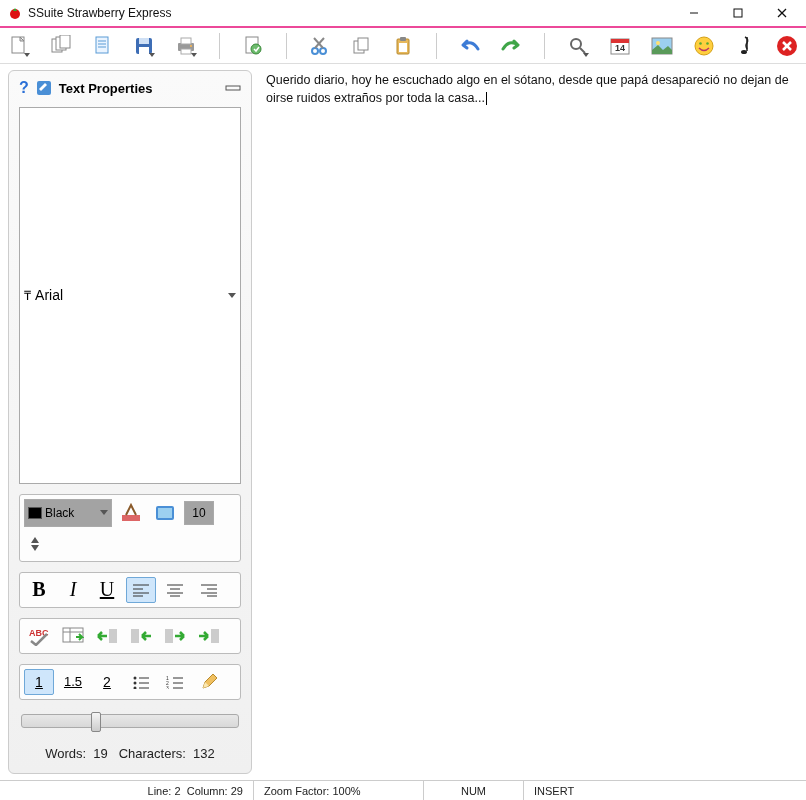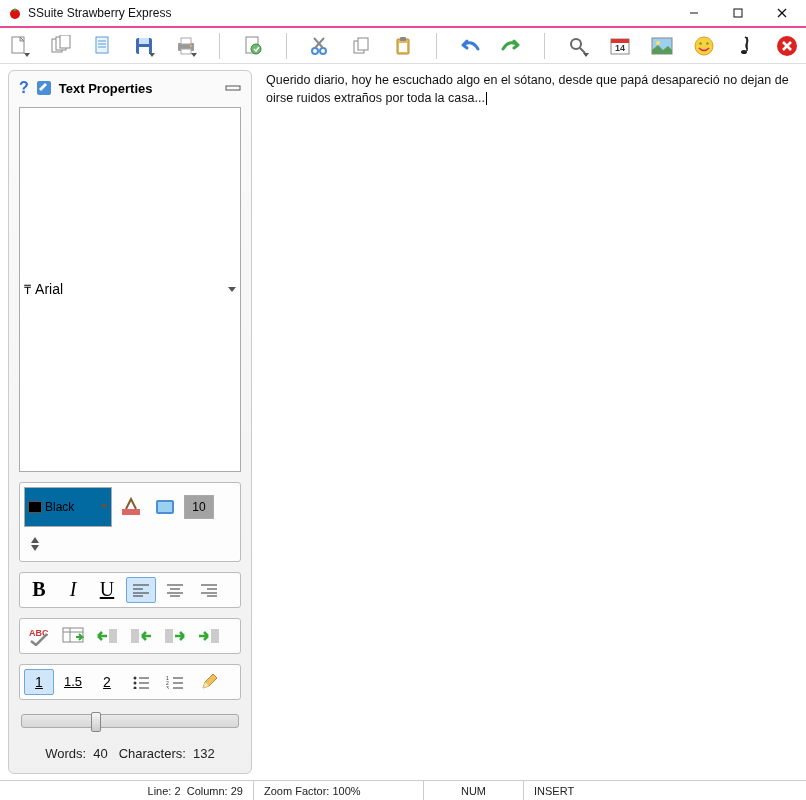--- a/index.html
+++ b/index.html
@@ -14,21 +14,21 @@
 .tbtn.dropdown::after { content: ""; border-left: 3px solid transparent; border-right: 3px solid transparent; border-top: 4px solid #555; position: absolute; right: 2px; bottom: 4px; }
 .sep { width: 1px; height: 26px; background: #ccc; margin: 0 4px; }
 .content { flex: 1; display: flex; overflow: hidden; }
 .sidebar { width: 244px; background: linear-gradient(#fafafa,#f0f0f0); border: 1px solid #ccc; border-radius: 6px; margin: 6px 4px 6px 8px; padding: 8px 10px; display: flex; flex-direction: column; gap: 10px; }
 .side-header { display: flex; align-items: center; gap: 6px; }
 .side-header .title { font-weight: bold; font-size: 13px; flex: 1; }
 .panel { border: 1px solid #bbb; border-radius: 3px; background: #fdfdfd; padding: 4px; display: flex; align-items: center; gap: 4px; flex-wrap: wrap; }
 .fontselect { flex: 1; height: 24px; border: 1px solid #aaa; display: flex; align-items: center; padding: 0 4px; background: #fff; position: relative; }
 .fontselect .ticon { margin-right: 4px; }
 .fontselect .dd { margin-left: auto; }
-.colorsel { width: 88px; height: 40px; border: 1px solid #aaa; background: #0369a1; display: flex; align-items: center; padding: 0 3px; position: relative; }
+.colorsel { width: 88px; height: 28px; border: 1px solid #aaa; background: #a3a3a3; display: flex; align-items: center; padding: 0 3px; position: relative; }
 .swatch { width: 14px; height: 12px; background: #000; border: 1px solid #555; margin-right: 3px; }
 .colorsel .dd { margin-left: auto; }
 .sizebox { width: 30px; height: 24px; border: 1px solid #aaa; background: #a3a3a3; display: flex; align-items: center; justify-content: center; }
 .minibtn { width: 30px; height: 26px; border: 1px solid transparent; border-radius: 2px; display: flex; align-items: center; justify-content: center; cursor: pointer; }
 .minibtn.active { background: #cfe6fb; border: 1px solid #6fa8d8; }
 .fmt { font-family: "Times New Roman", serif; font-size: 20px; }
 .slider-wrap { padding: 4px 2px; }
 .slider-track { height: 14px; background: linear-gradient(#e8e8e8,#d8d8d8); border: 1px solid #aaa; border-radius: 3px; position: relative; }
 .slider-thumb { position: absolute; top: -3px; width: 10px; height: 20px; background: linear-gradient(#f5f5f5,#ccc); border: 1px solid #888; border-radius: 2px; }
 .stats { text-align: center; font-size: 13px; color: #222; line-height: 1.8; }
@@ -368,21 +368,21 @@
 
     <div class="slider-wrap">
       <div class="slider-track">
           <div class="slider-thumb" style="left:32%"></div>
         </div>
     </div>
 
     <div class="stats">
       <div>
         <span>Words:</span>&nbsp;
-        <span>40</span>&nbsp;&nbsp;
+        <span>19</span>&nbsp;&nbsp;
         <span>Characters:</span>&nbsp;
         <span>132</span>
       </div>
     </div>
   </div>
 
   <div class="editor">
     <span class="editor-text">Querido diario, hoy he escuchado algo en el sótano, desde que papá desapareció no dejan de oirse ruidos extraños por toda la casa...</span><span class="cursor"></span>
   </div>
 </div>

